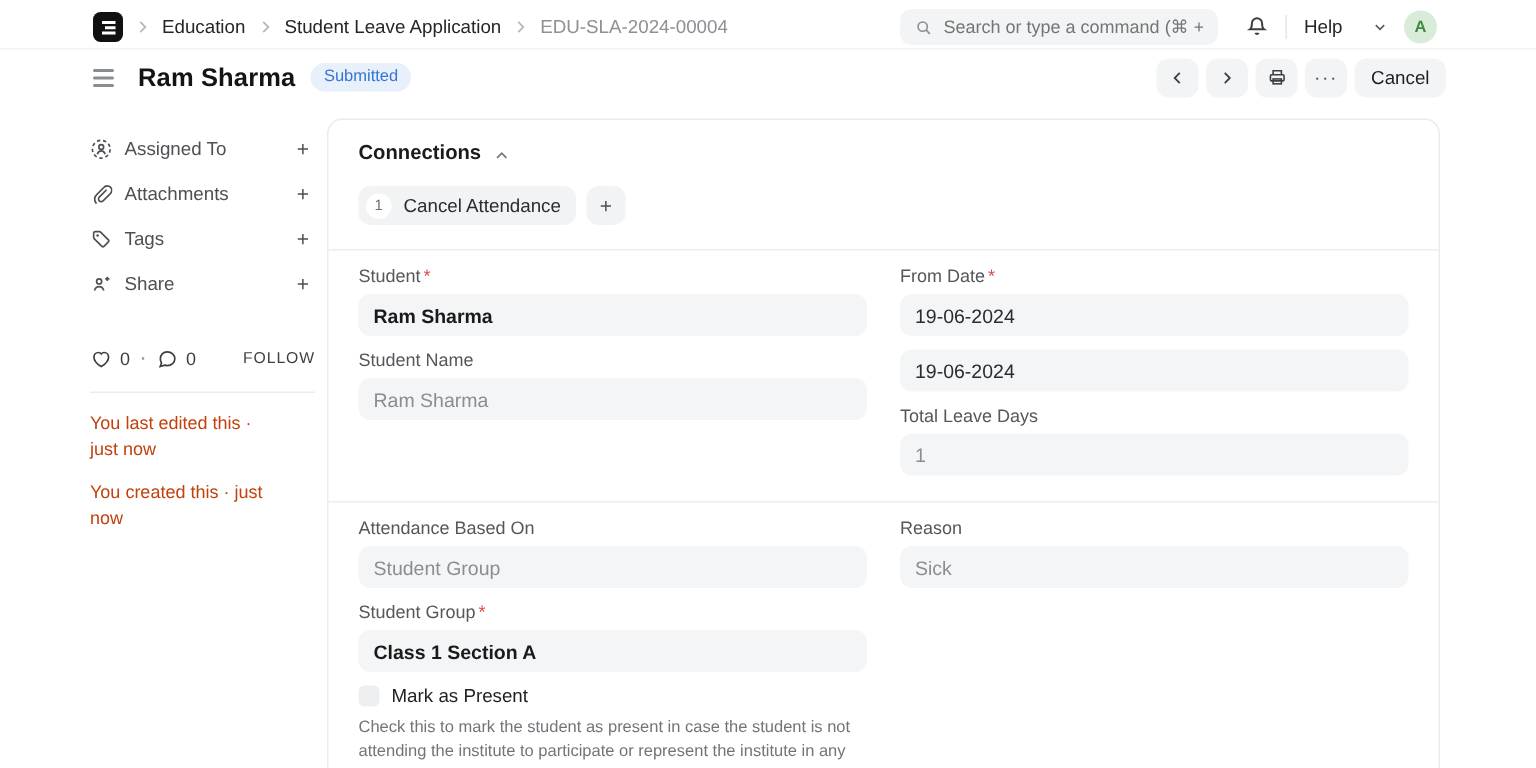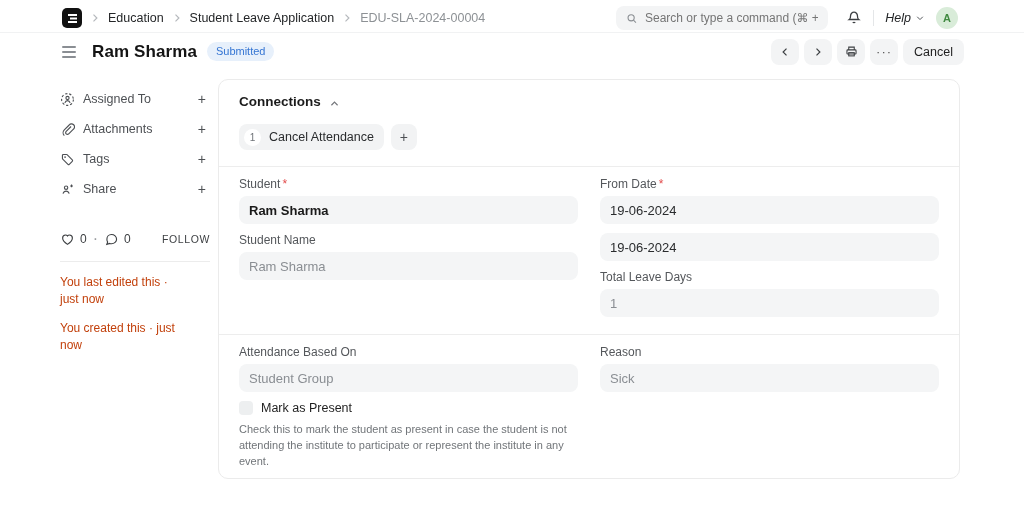--- a/index.html
+++ b/index.html
@@ -11,21 +11,21 @@
   .navbar { height:33px; display:flex; align-items:center; padding:4px 66px 0 62px; border-bottom:1px solid #f1f2f3; }
   .logo { width:20px; height:20px; background:#111; border-radius:5px; display:flex; align-items:center; justify-content:center; flex:0 0 auto; }
   .crumb-sep { color:#b5b8bc; margin:0 7px; display:flex; }
   .crumb { font-size:12.5px; color:#242628; text-decoration:none; white-space:nowrap; cursor:pointer; }
   .crumb.muted { color:#8d9195; }
   .breadcrumbs { display:flex; align-items:center; }
   .search-pill { margin-left:auto; width:212px; height:24px; background:#f3f4f5; border-radius:8px; display:flex; align-items:center; gap:7px; padding:0 10px; }
   .search-pill input { border:none; background:transparent; outline:none; font-size:12px; color:#8a8e93; width:100%; font-family:inherit; }
   .nav-right { display:flex; align-items:center; margin-left:18px; gap:11px; }
   .nav-divider { width:1px; height:16px; background:#e4e6e8; }
-  .help { display:flex; align-items:center; gap:4px; font-size:12.5px; color:#242628; cursor:pointer;font-style:italic; }
+  .help { display:flex; align-items:center; gap:20px; font-size:12.5px; color:#242628; cursor:pointer; }
   .avatar { width:22px; height:22px; border-radius:50%; background:#d9ecd9; color:#418a41; font-size:11px; font-weight:bold; display:flex; align-items:center; justify-content:center; }
 
   
   .page-head { height:37px; display:flex; align-items:center; padding:0 60px; }
   .menu-btn { display:flex; flex-direction:column; gap:3px; cursor:pointer; padding:4px 2px; }
   .menu-btn span { width:14px; height:2px; background:#8a8e93; border-radius:1px; }
   .page-title { font-size:17px; font-weight:bold; color:#141414; margin-left:14px; letter-spacing:.1px; }
   .status-badge { margin-left:10px; background:#e7f0fb; color:#3575d3; font-size:11px; padding:3px 9px 4px; border-radius:10px; }
   .head-actions { margin-left:auto; display:flex; align-items:center; gap:5px; }
   .hbtn { height:26px; min-width:28px; background:#f3f4f5; border:none; border-radius:8px; display:flex; align-items:center; justify-content:center; color:#333; cursor:pointer; font-family:inherit; }
@@ -268,20 +268,24 @@
     </div>
 
     <div class="divider"></div>
 
     <div class="form-section">
       <div>
         <div class="field">
           <span class="flabel">Attendance Based On</span>
           <input class="finput muted" value="Student Group" style="">
         </div>
+        <div class="field">
+          <span class="flabel"><span>Student Group</span><span class="req">*</span></span>
+          <input class="finput linkval" value="Class 1 Section A" style="">
+        </div>
         <div class="check-row">
           <span class="checkbox"></span>
           <span class="check-label">Mark as Present</span>
         </div>
         <div class="check-desc">Check this to mark the student as present in case the student is not attending the institute to participate or represent the institute in any event.</div>
       </div>
       <div>
         <div class="field">
           <span class="flabel">Reason</span>
           <input class="finput muted" value="Sick" style="">

